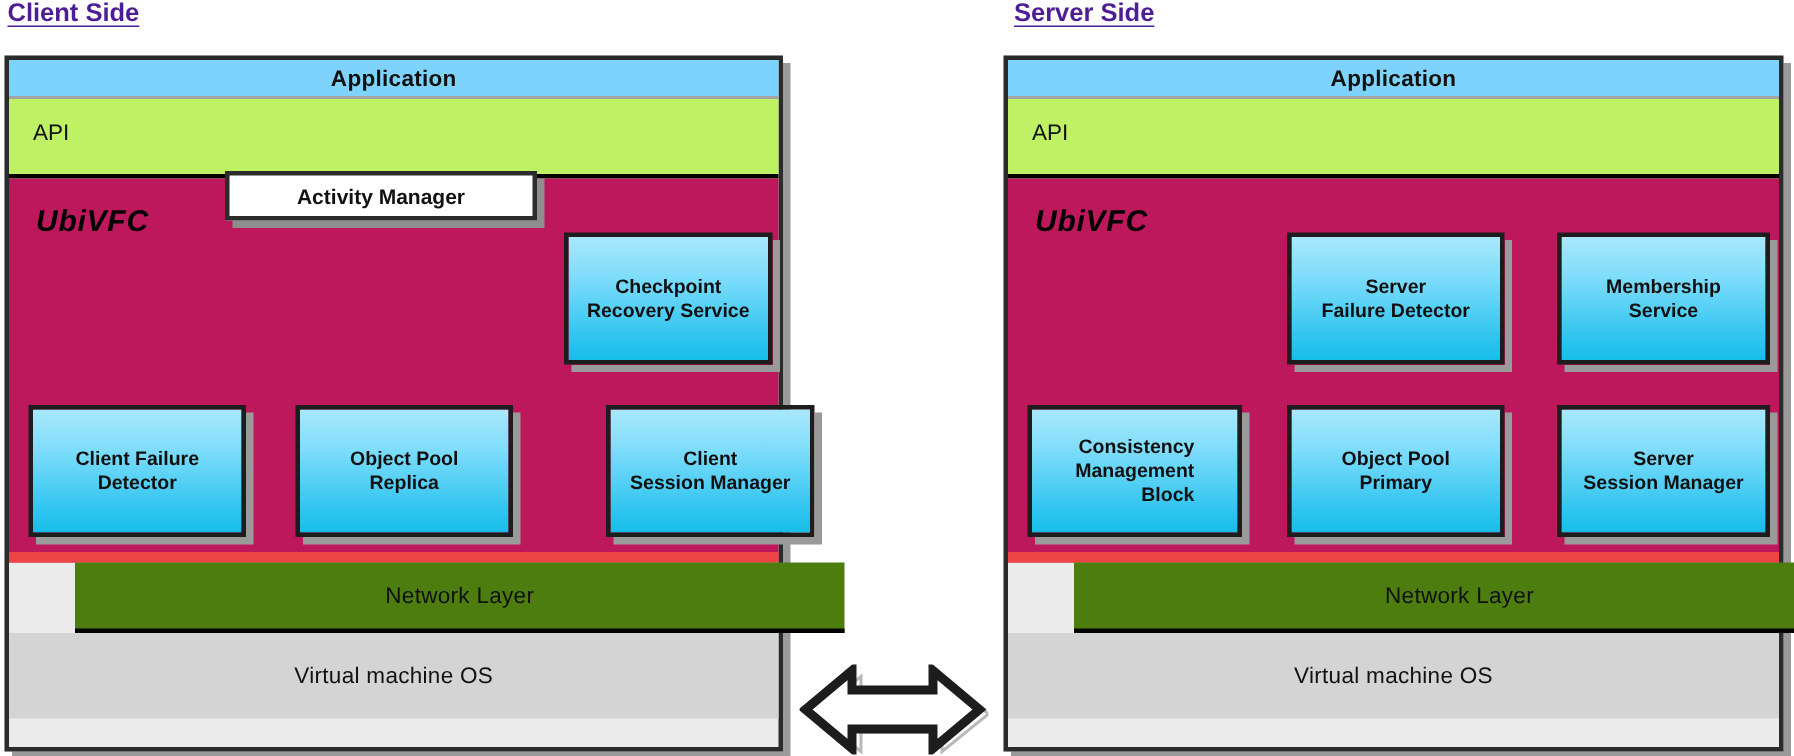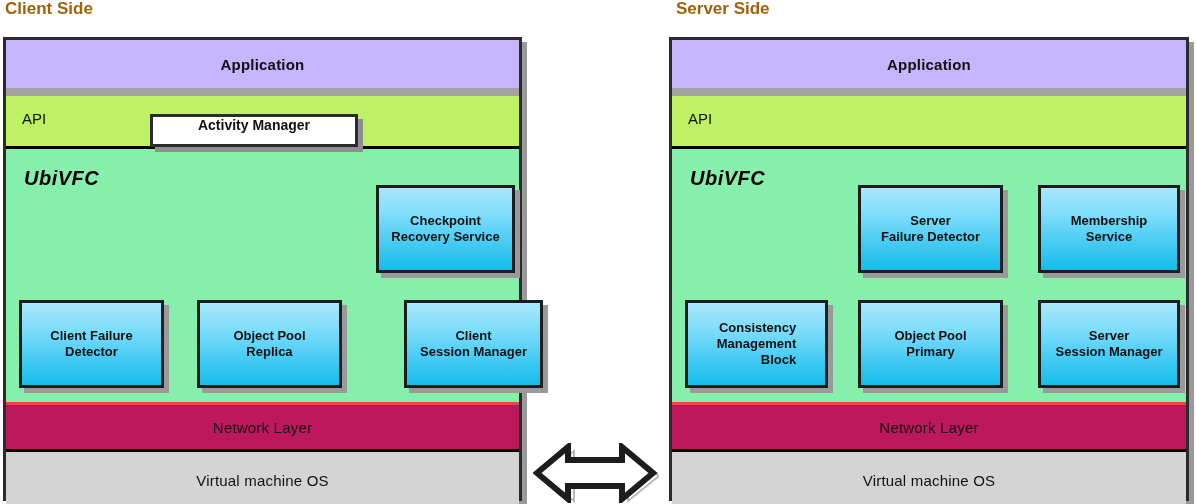--- a/index.html
+++ b/index.html
@@ -6,48 +6,48 @@
   html,body{margin:0;padding:0;background:#ffffff;}
   body{
     width:1196px;height:504px;position:relative;overflow:hidden;
     font-family:"Liberation Sans","DejaVu Sans",sans-serif;
     -webkit-font-smoothing:none;
   }
 
   
   .side-title{
     position:absolute;top:-1px;
-    font-size:17px;font-weight:bold;color:#a16207;
-    text-underline-offset:3px;
+    font-size:17px;font-weight:bold;color:#4c1d95;
+    text-decoration:underline;text-underline-offset:3px;
     letter-spacing:0px;white-space:nowrap;
   }
   #client-title{left:5px;}
   #server-title{left:676px;}
 
   
   .stack{
     position:absolute;top:37px;
     box-sizing:border-box;
     border:3px solid #2b2b2b;
     background:#ebebeb;
     box-shadow:5px 5px 0 0 #9a9a9a;
   }
   #client-stack{left:3px;width:519px;height:464px;}
   #server-stack{left:669px;width:520px;height:464px;}
 
   .band{
     position:relative;box-sizing:border-box;width:100%;
     display:flex;align-items:center;justify-content:center;
   }
-  .band-app{height:56px;background:#c4b5fd;border-bottom:8px solid #a3a3a3;}
+  .band-app{height:26px;background:#7dd3fc;border-bottom:2px solid #a3a3a3;}
   .band-api{height:53px;background:#bef264;border-bottom:3px solid #000;
             display:block;}
-  .band-core{height:256px;background:#86efac;border-bottom:3px solid #ef4444;
+  .band-core{height:256px;background:#be185d;border-bottom:7px solid #ef4444;
              display:block;}
-  .band-net{height:47px;background:#be185d;border-bottom:3px solid #000;}
+  .band-net{height:47px;background:#4d7c0f;border-bottom:3px solid #000;margin-left:44px;}
   .band-vm{height:57px;background:#d4d4d4;text-align:right;}
 
   .band-label{
     font-size:15px;font-weight:bold;color:#111;letter-spacing:.2px;
   }
   .band-label-thin{
     font-size:15px;font-weight:normal;color:#111;letter-spacing:.2px;
   }
 
   .api-label{
@@ -59,21 +59,21 @@
     font-size:20px;font-weight:bold;font-style:italic;color:#000;
     letter-spacing:.5px;
   }
 
   
   .service-box{
     position:absolute;z-index:5;
     box-sizing:border-box;
     background:#ffffff;
     border:3px solid #2b2b2b;
-    display:flex;align-items:flex-start;justify-content:center;
+    display:flex;align-items:center;justify-content:center;
     font-size:14px;font-weight:bold;color:#111;
     box-shadow:5px 5px 0 0 #8e8e8e;
     white-space:nowrap;
   }
   #activity-manager-box{left:150px;top:114px;width:208px;height:33px;}
 
   
   .comp{
     position:absolute;
     box-sizing:border-box;

